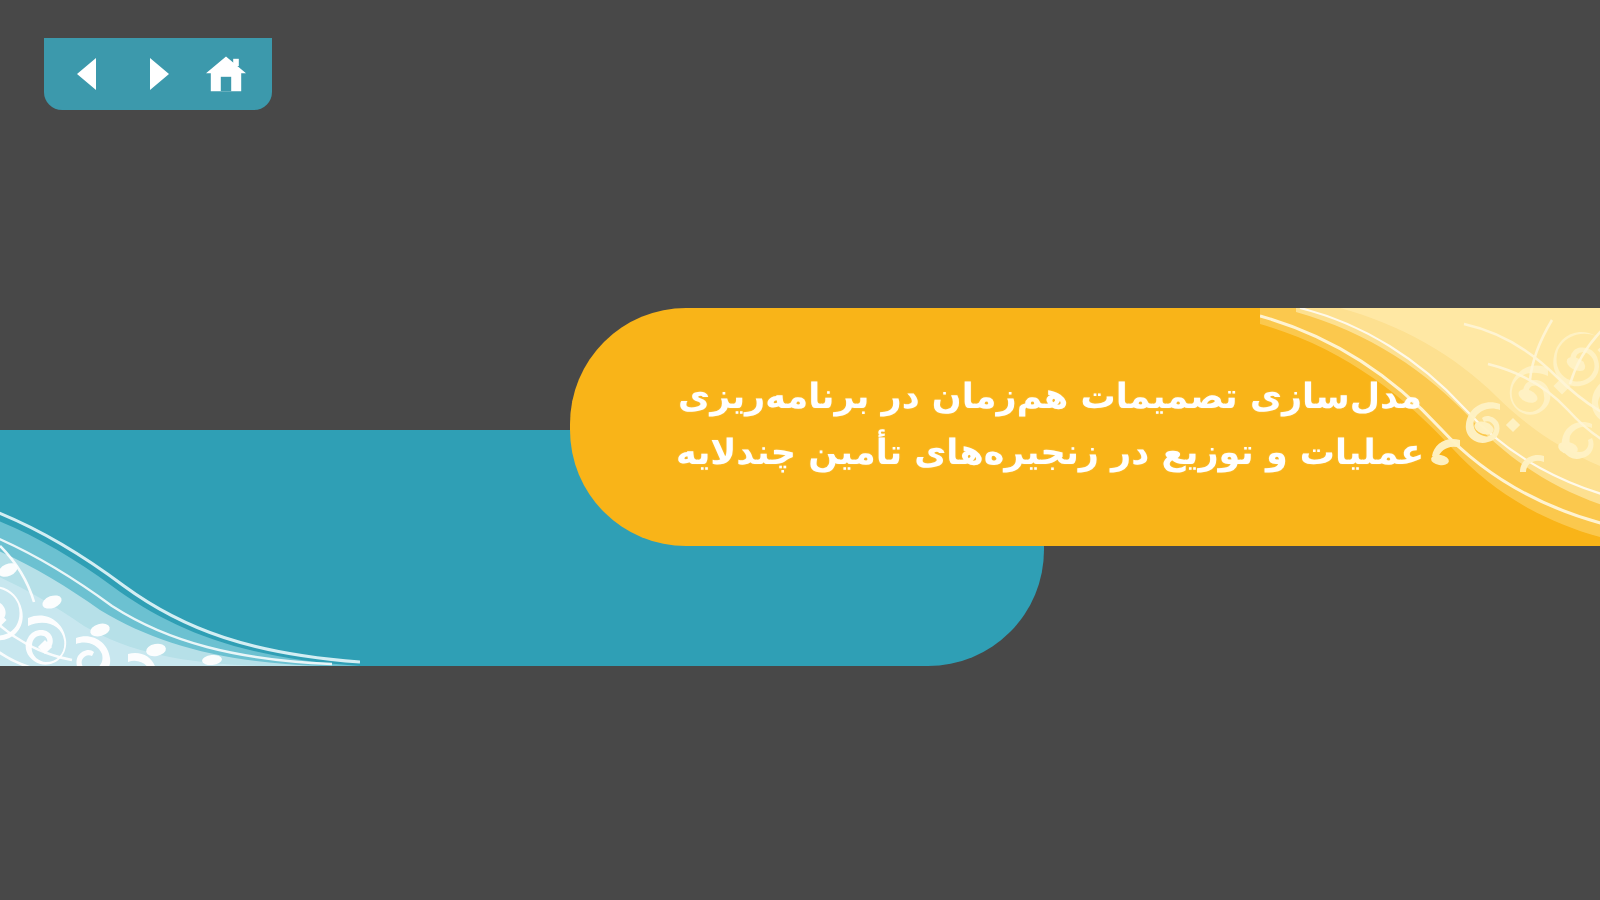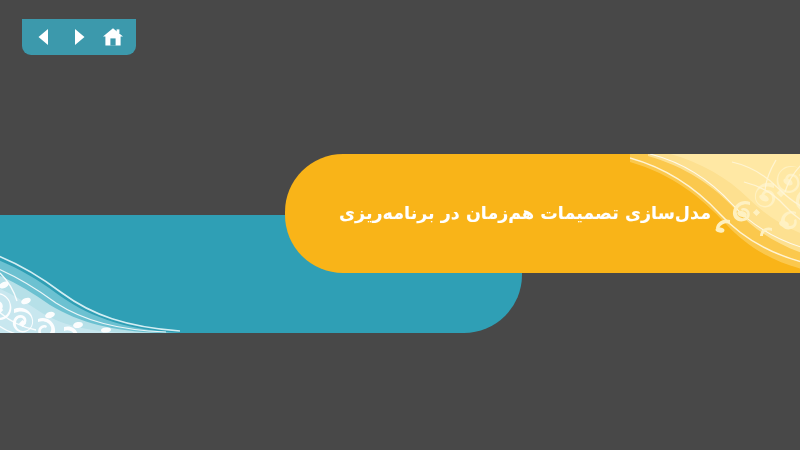--- a/index.html
+++ b/index.html
@@ -205,20 +205,21 @@
         <path d="M190,60 c-16,-4 -30,-14 -42,-26 c-12,-12 -28,-22 -46,-26"></path>
         <path d="M190,74 c-14,-3 -26,-12 -36,-23 c-10,-11 -24,-19 -40,-23"></path>
         <path d="M172,10 c-8,8 -14,18 -17,28"></path>
         <path d="M146,6 c-6,10 -10,20 -11,30"></path>
       </g>
     </svg>
   </div>
 
   <div id="title-block">
     <div class="title-line">مدل‌سازی تصمیمات هم‌زمان در برنامه‌ریزی</div>
+    <div class="title-line">عملیات و توزیع در زنجیره‌های تأمین چندلایه</div>
   </div>
 
   <div id="nav-bar">
 
     <div class="nav-btn">
       <svg width="18" height="18" viewBox="0 0 18 18">
         <path d="M13,1 L13,17 L3.5,9 Z" fill="#FFFFFF"></path>
       </svg>
     </div>
 

